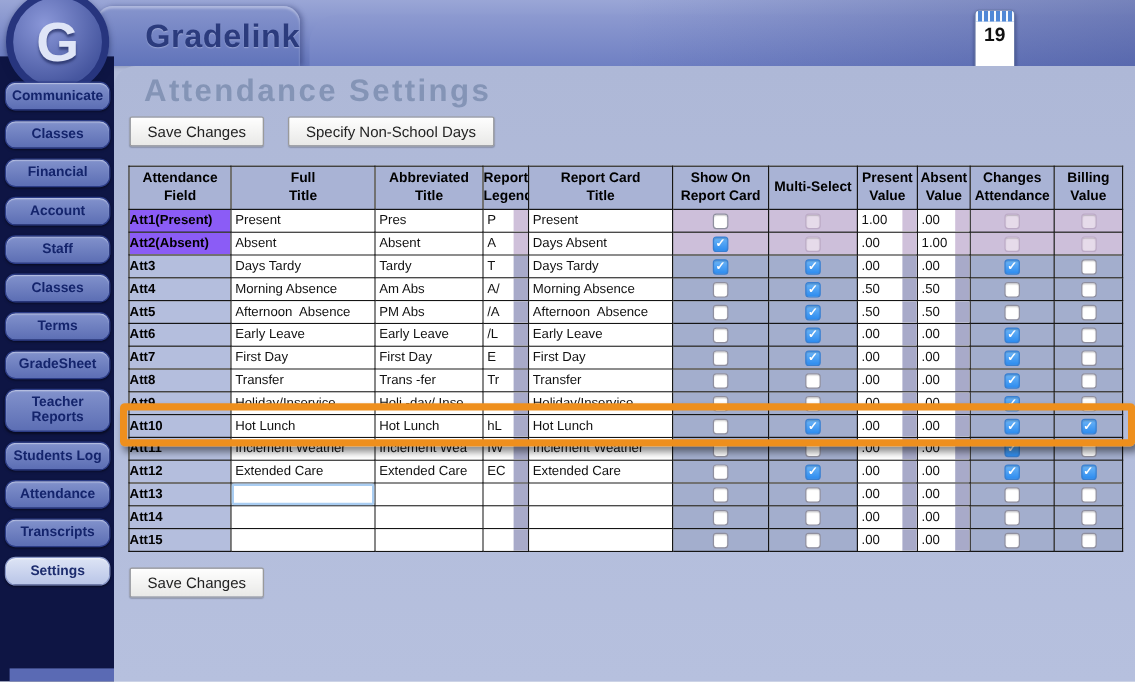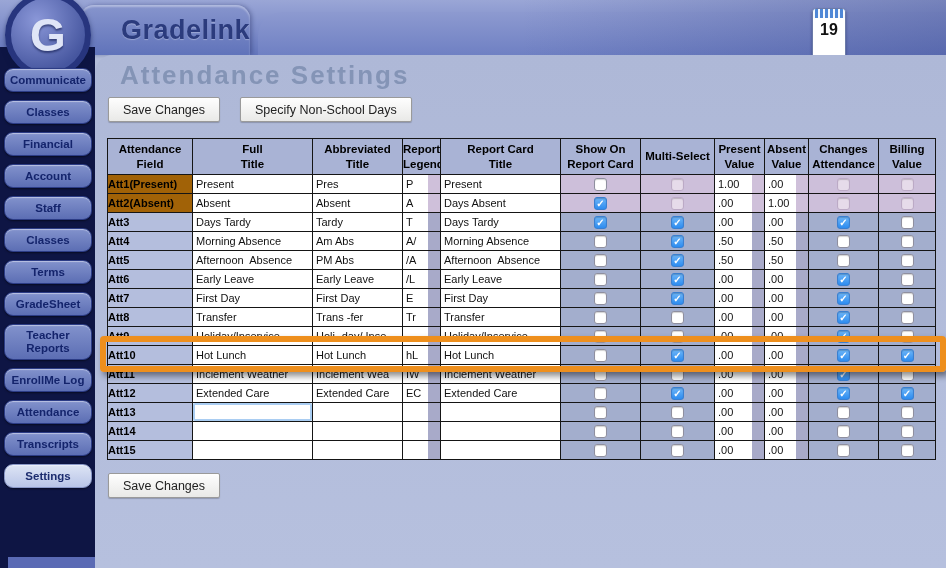--- a/index.html
+++ b/index.html
@@ -64,21 +64,21 @@
   #save-bottom { left:13px; top:418px; }
 
   
   #att-table { position:absolute; left:12px; top:83px; width:828px; border-collapse:collapse; table-layout:fixed;
     background:#fff; }
   #att-table th, #att-table td { border:1px solid #151515; overflow:hidden; }
   #att-table th { background:#a9b3d5; font-size:11.5px; font-weight:bold; color:#000;
     line-height:15px; text-align:center; height:36px; padding:1px 0; }
   #att-table td { height:19px; padding:0; font-size:11px; }
   td.label { background:#b4bedd; font-weight:bold; color:#000; padding-left:2px; white-space:nowrap; }
-  tr.restricted td.label { background:#a16207; }
+  tr.restricted td.label { background:#8b5cf6; }
   td.txt { background:#fff; }
   td.txt input { width:100%; height:18px; border:0; background:#fff; font-size:11px;
     font-family:"Liberation Sans", sans-serif; padding:0 3px; color:#111; }
   td.txt input.focused { box-shadow:inset 0 0 0 2px #a9cdf2, 0 0 4px #85b4e8; border-radius:2px; }
   td.valcell { background:#fff; }
   td.valcell .inner { display:flex; height:18px; align-items:stretch; }
   td.valcell input { flex:1 1 auto; min-width:0; border:0; background:#fff; font-size:11px;
     font-family:"Liberation Sans", sans-serif; padding:0 3px; color:#111; }
   td.valcell .strip { flex:0 0 12px; background:#a8aac9; }
   tr.restricted td.valcell .strip { background:#cfc0da; }
@@ -123,21 +123,21 @@
   <div id="sidebar">
       <div class="side-btn">Communicate</div>
       <div class="side-btn">Classes</div>
       <div class="side-btn">Financial</div>
       <div class="side-btn">Account</div>
       <div class="side-btn">Staff</div>
       <div class="side-btn">Classes</div>
       <div class="side-btn">Terms</div>
       <div class="side-btn">GradeSheet</div>
       <div class="side-btn">Teacher Reports</div>
-      <div class="side-btn">EnrollMe Log</div>
+      <div class="side-btn">Students Log</div>
       <div class="side-btn">Attendance</div>
       <div class="side-btn">Transcripts</div>
       <div class="side-btn active">Settings</div>
     </div>
 
   <div id="content">
     <div id="page-title">Attendance Settings</div>
     <button id="save-top" class="push-btn">Save Changes</button>
     <button id="specify-days" class="push-btn">Specify Non-School Days</button>
 

